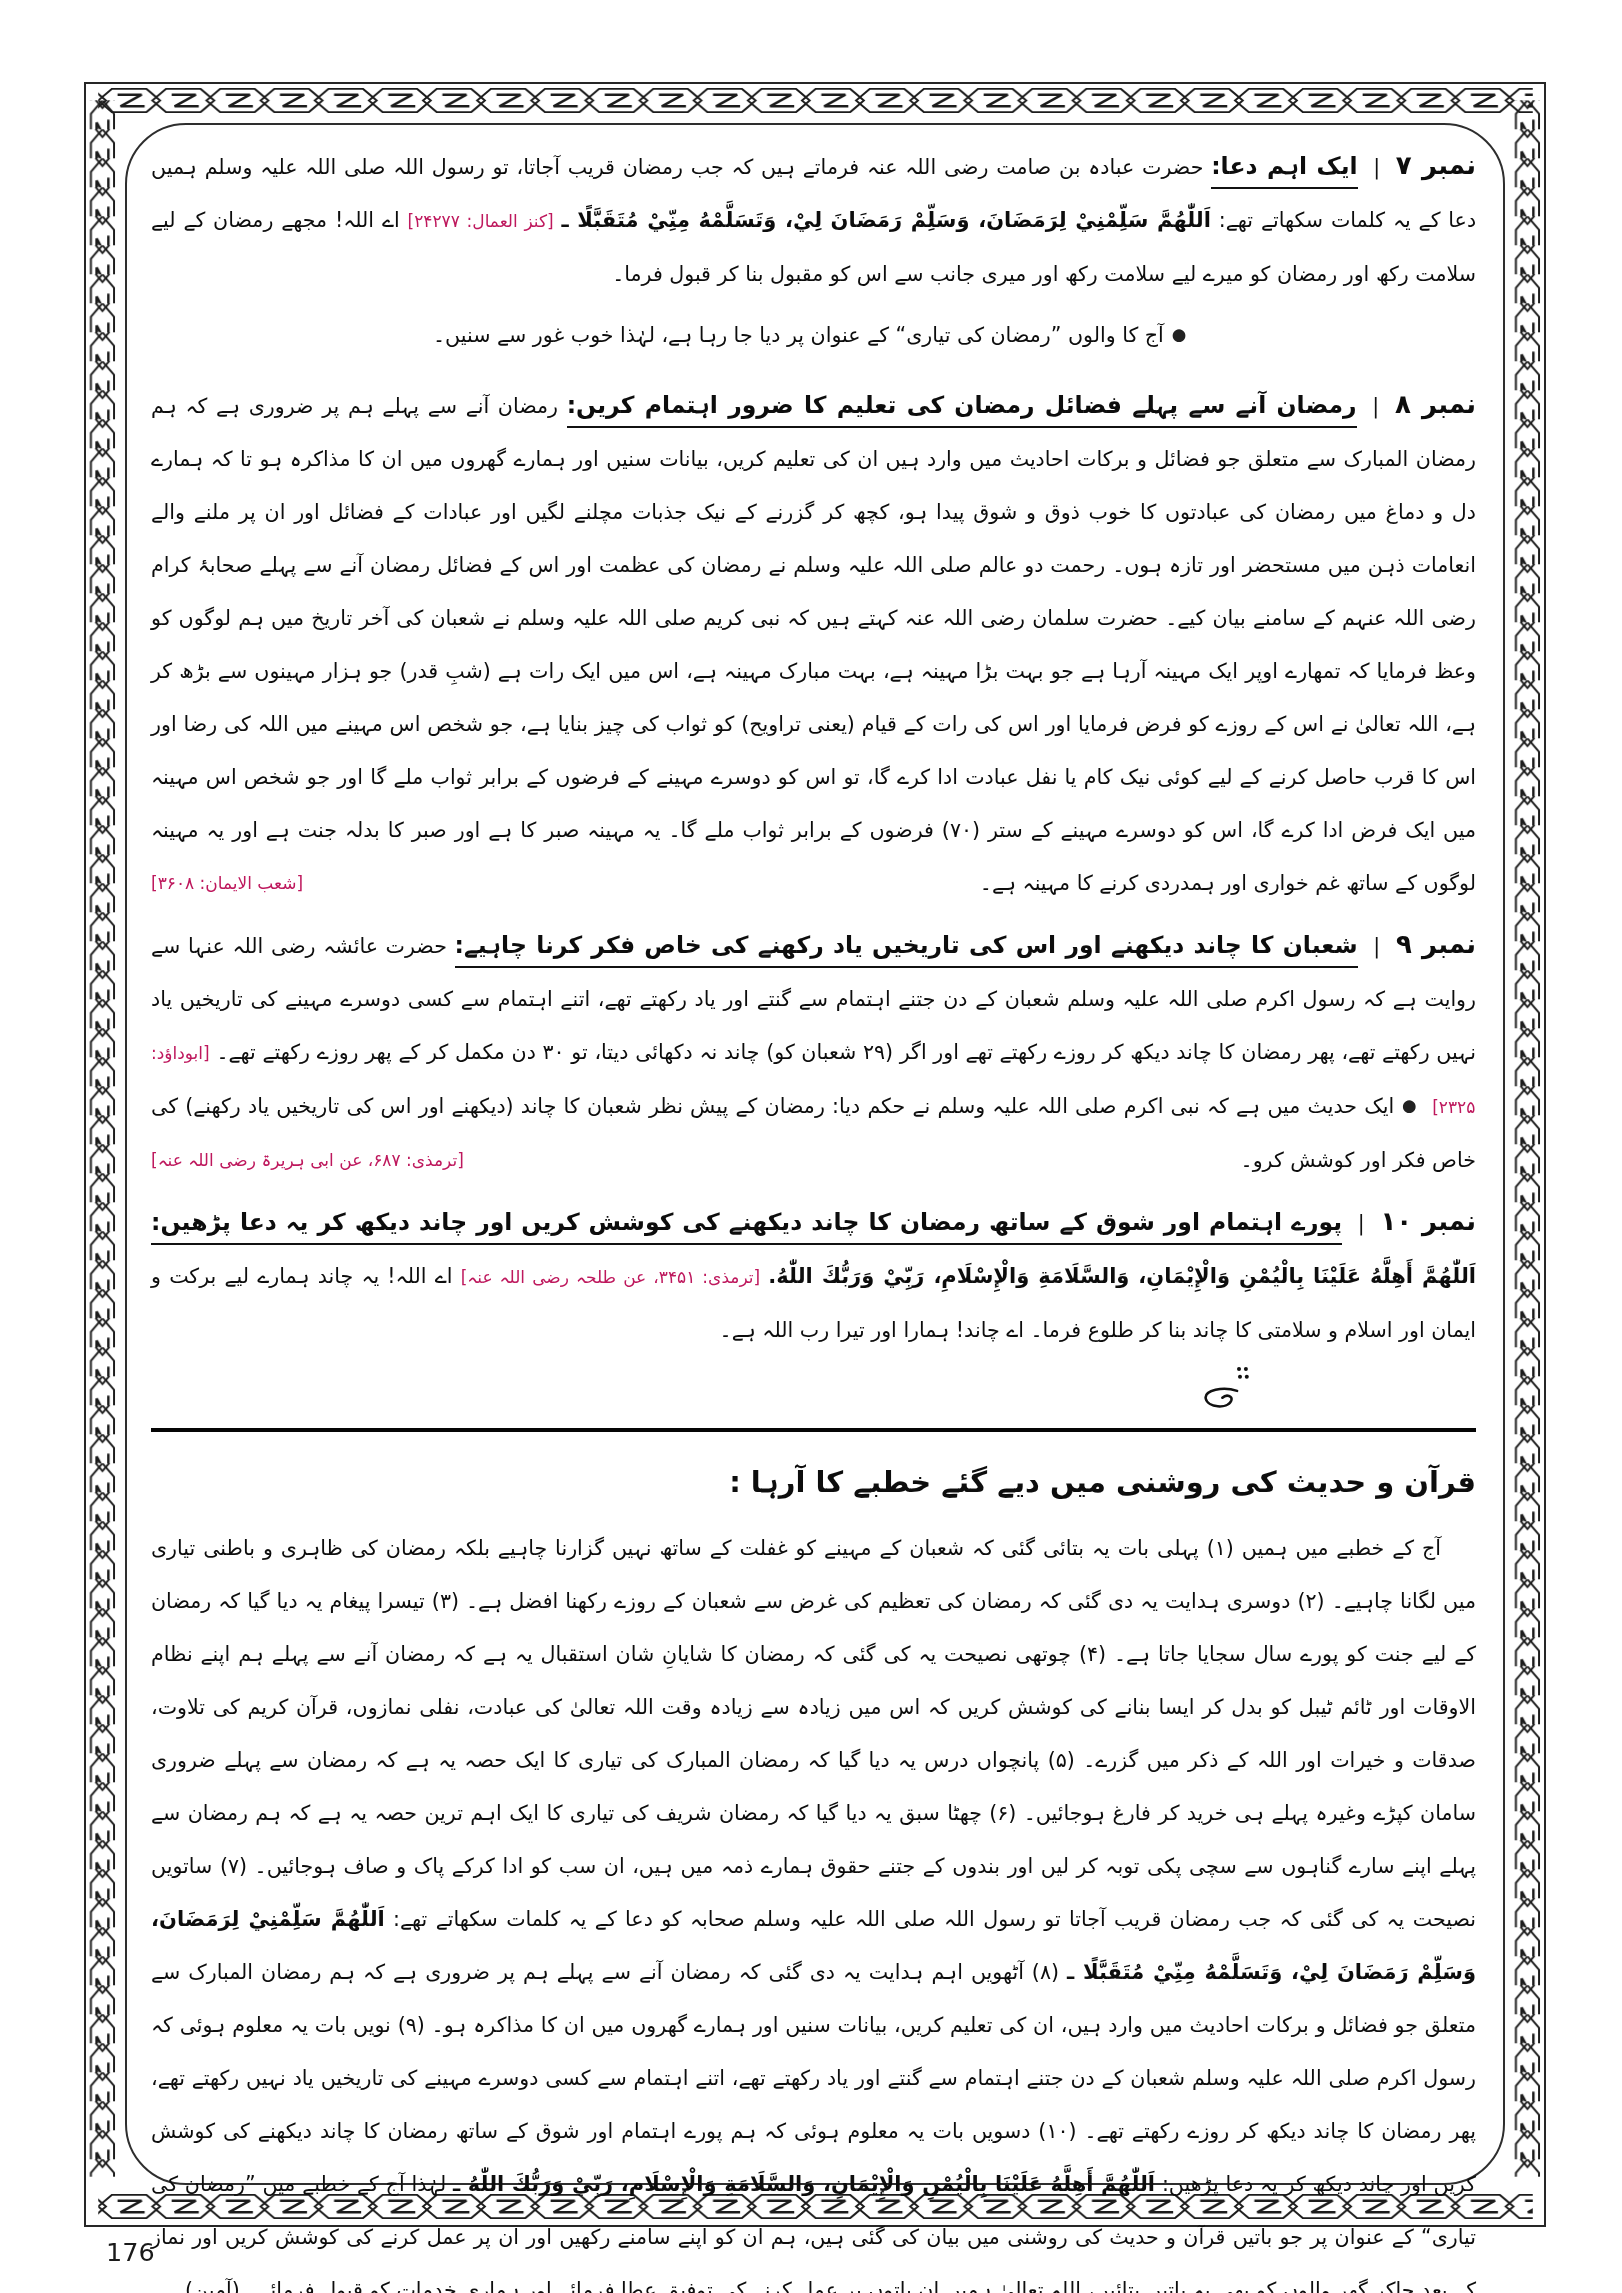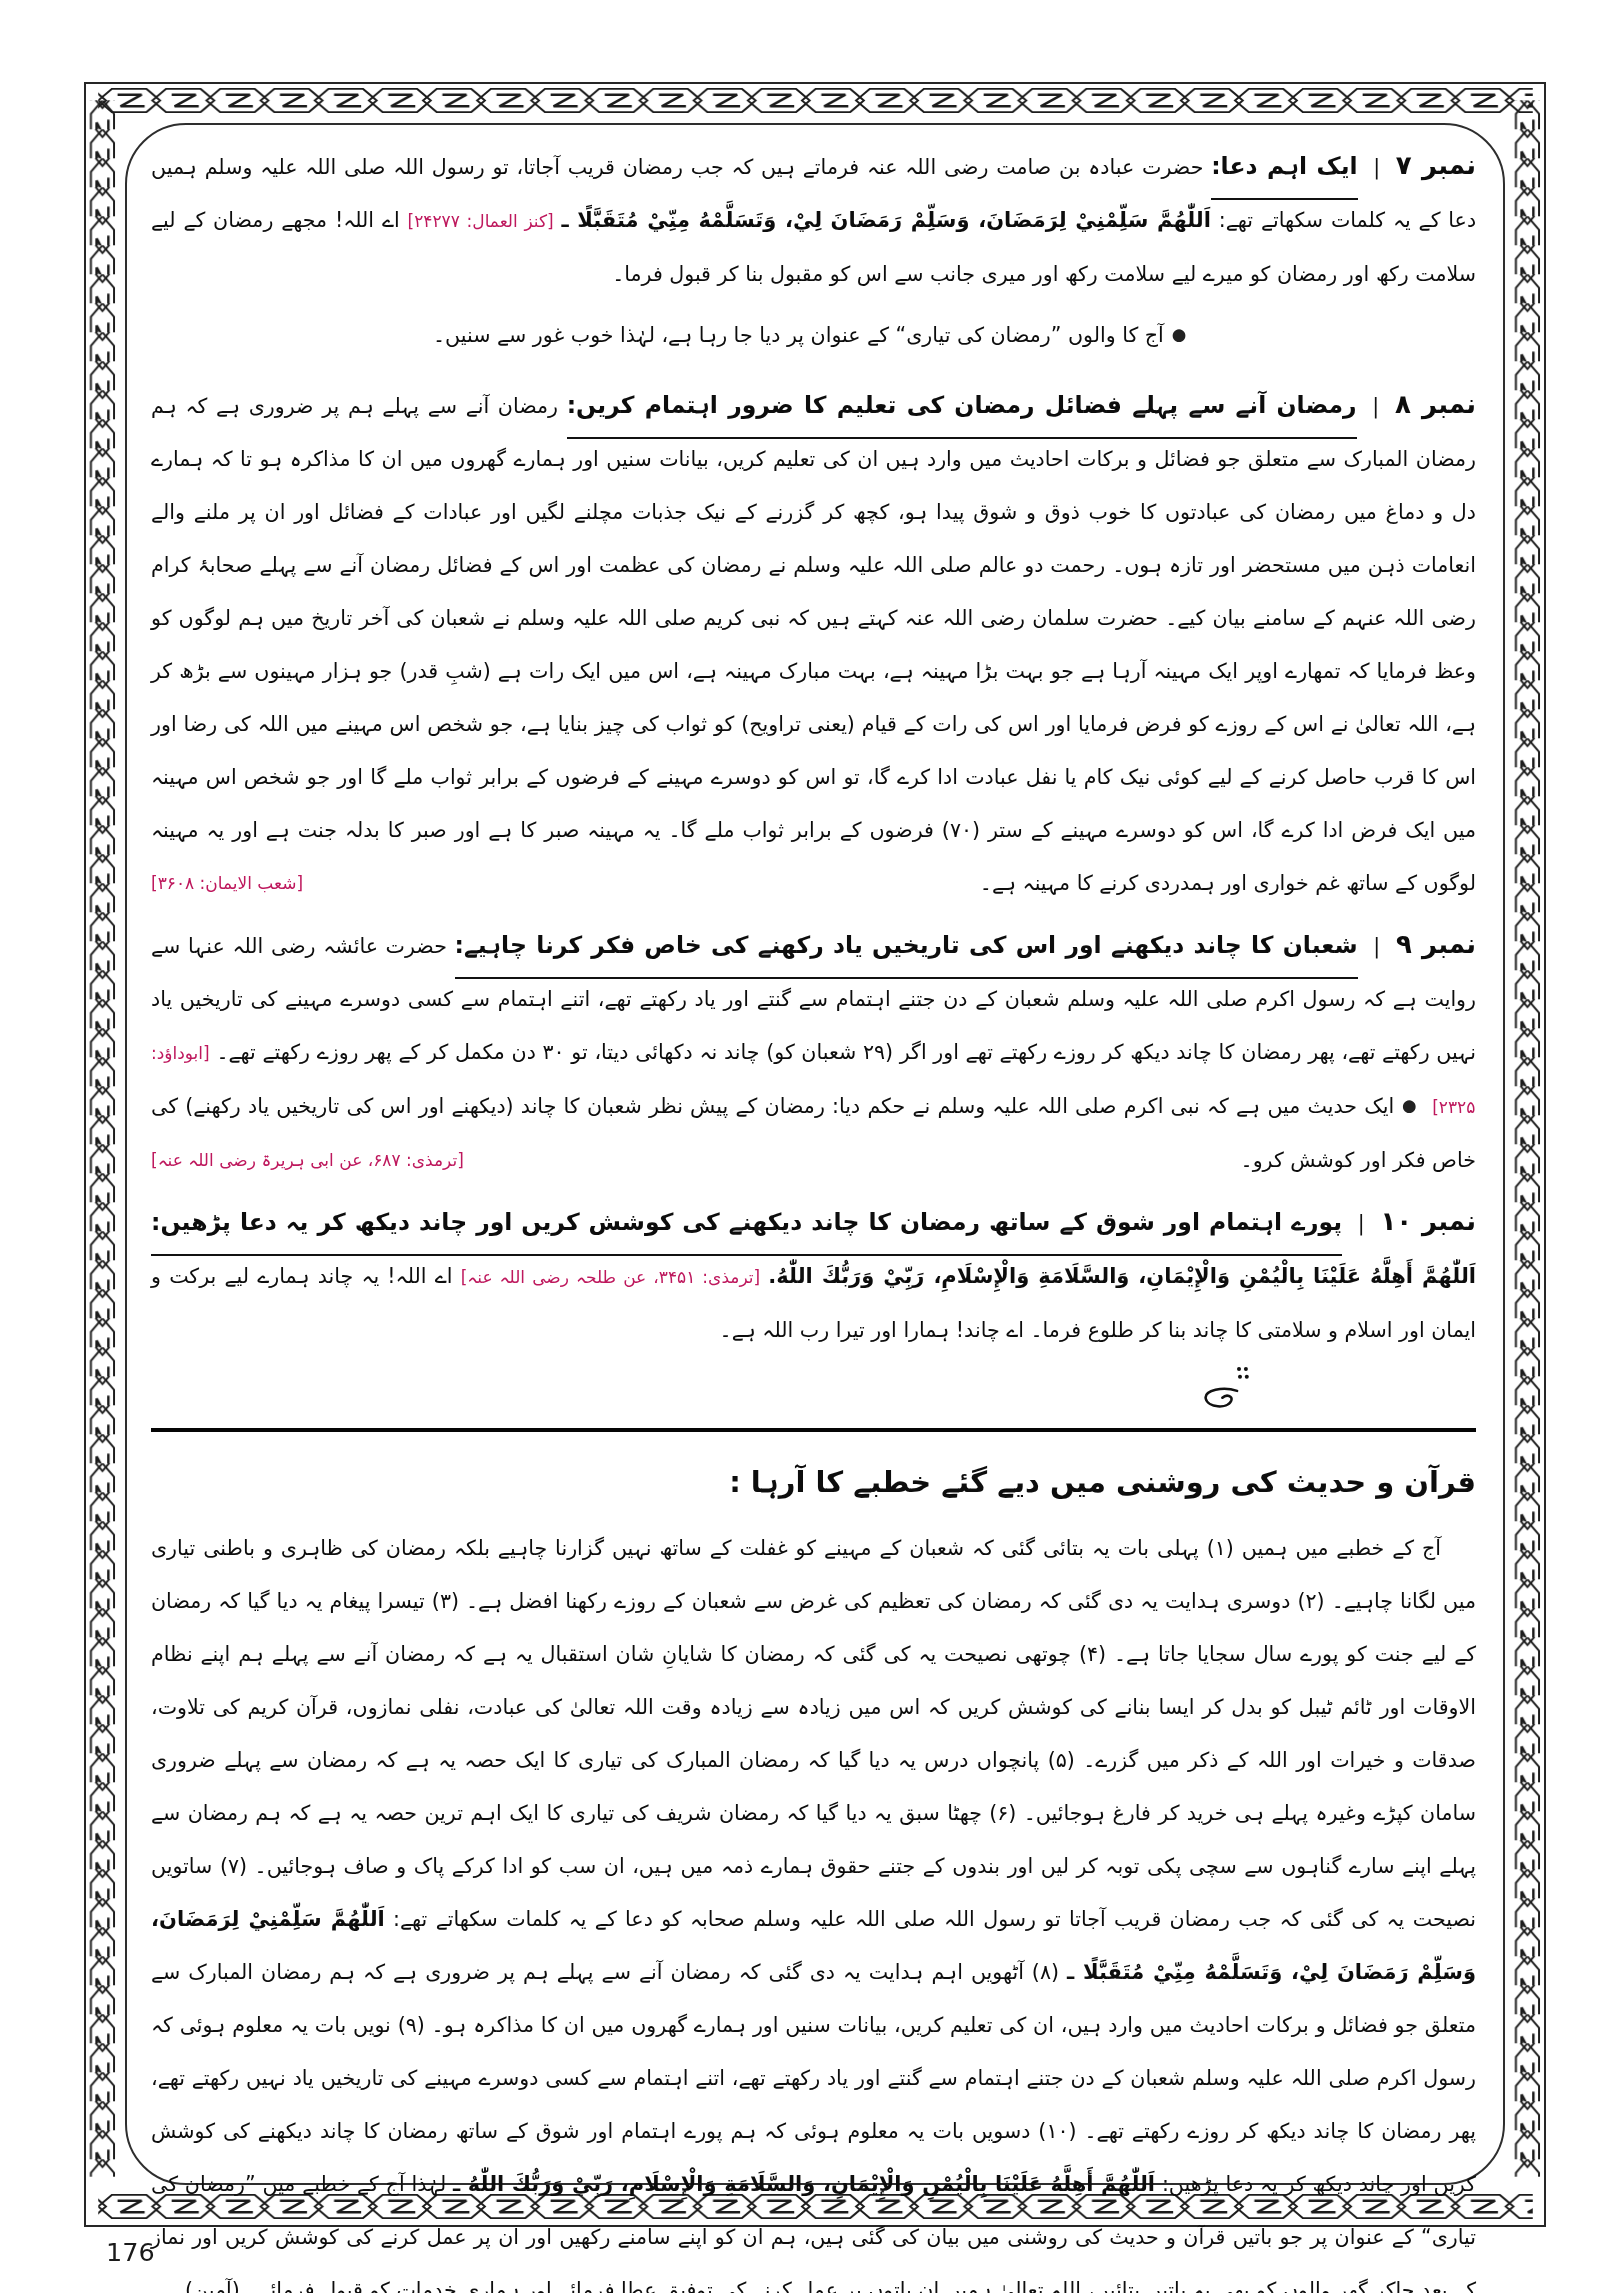--- a/index.html
+++ b/index.html
@@ -24,21 +24,21 @@
     border:2px solid #2e2e2e; border-radius:61px;
   }
   
   .content {
     position:absolute; left:151px; top:139px; width:1325px;
     font-size:20.6px; line-height:53px; text-align:justify; direction:rtl;
   }
   .para { margin-bottom:7.8px; }
   .lbl   { font-weight:bold; font-size:26px; }
   .sep   { margin:0 15.7px; font-weight:normal; color:#111; }
-  .title { font-weight:bold; font-size:23.5px; border-bottom:2.9px solid #111; padding-bottom:18px; }
+  .title { font-weight:bold; font-size:23.5px; border-bottom:2.9px solid #111; padding-bottom:7px; }
   .txt   { }
   .arabic{ font-weight:bold; font-size:21px; }
   .ref   { font-size:17px; color:#be185d; }
   .ref.fl{ float:left; }
   .bullet{ font-size:16.7px; position:relative; top:-2px; margin:0 7.8px; color:#222; }
   .center-line { text-align:center; margin-bottom:15.7px; }
   
   .ornament { position:relative; height:59px; }
   .orn-inner { position:absolute; right:235px; top:2px; }
   .orn-dots {

